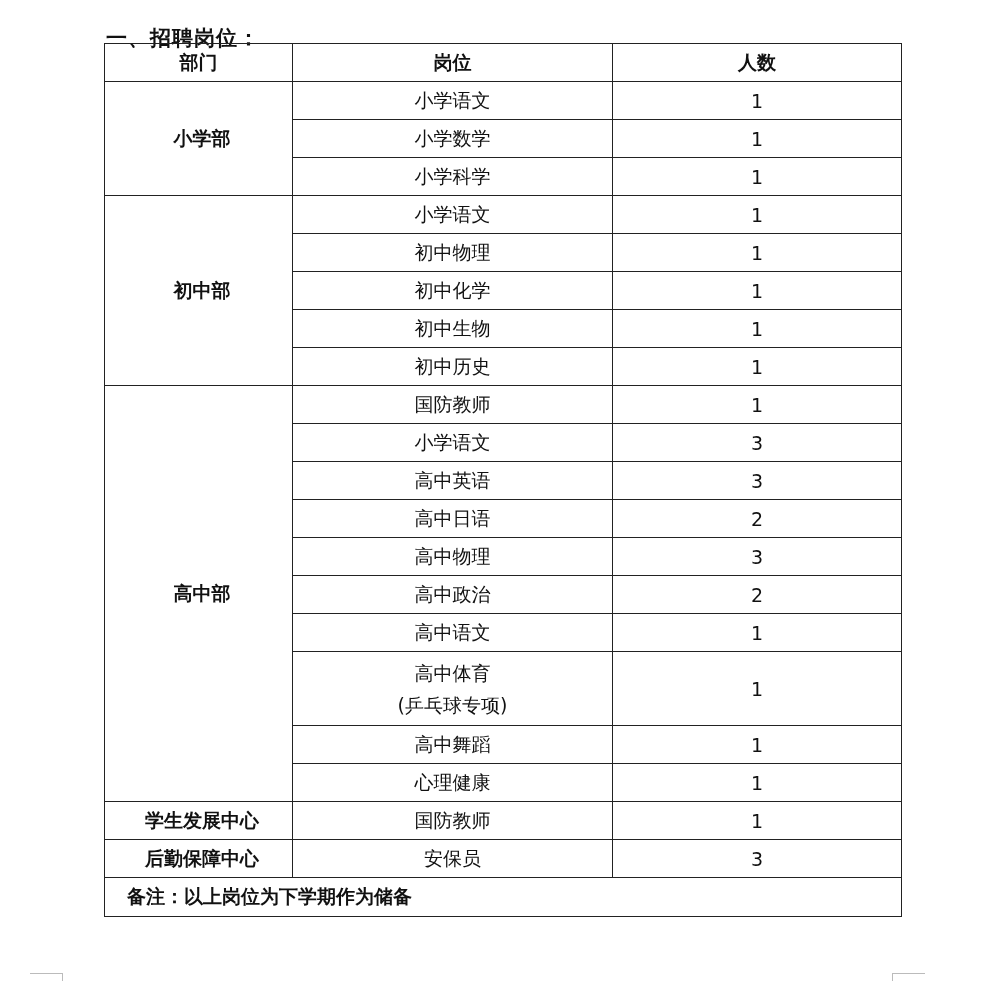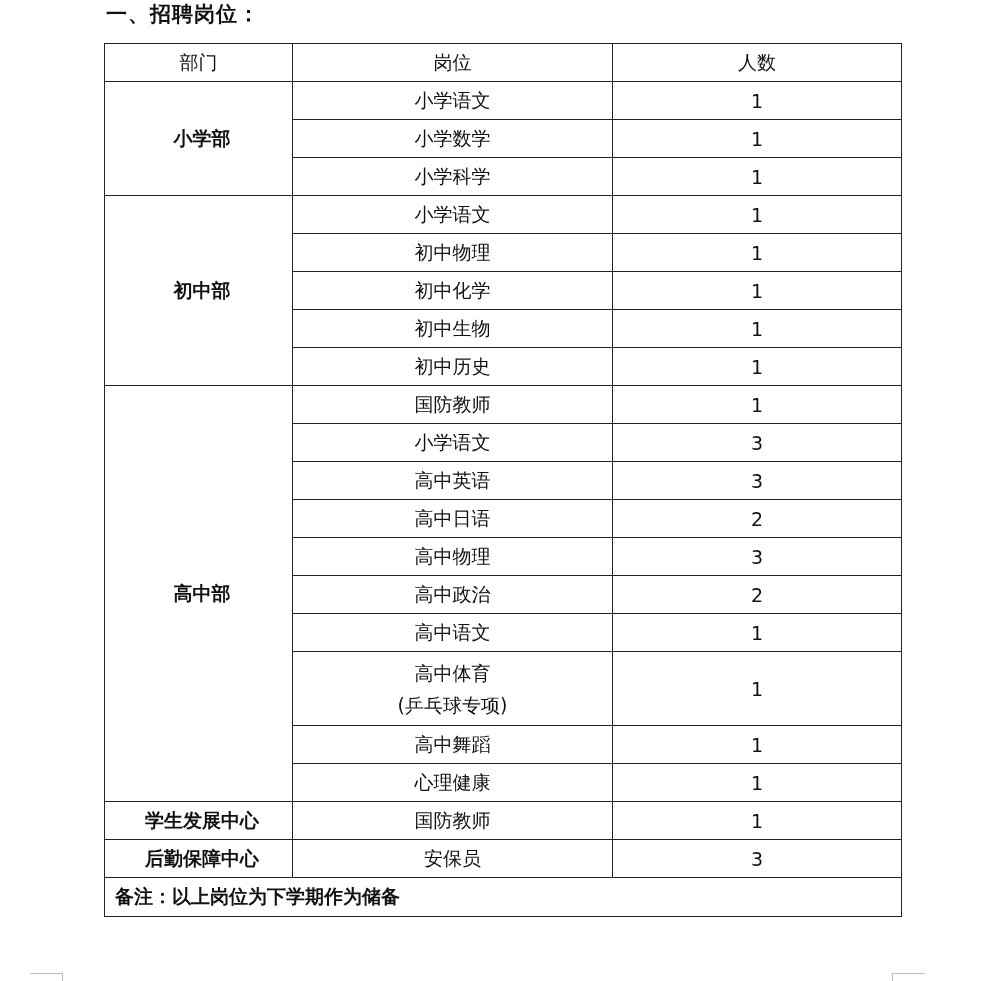--- a/index.html
+++ b/index.html
@@ -1,24 +1,24 @@
 <!DOCTYPE html>
 <html><head>
 <meta charset="utf-8">
 <style>
   html,body{margin:0;padding:0;background:#ffffff;}
   body{width:990px;height:981px;position:relative;overflow:hidden;font-family:"DejaVu Sans","Liberation Sans",sans-serif;color:#111;}
-  .title{position:absolute;left:106px;top:0;font-size:21px;font-weight:bold;letter-spacing:1px;}
+  .title{position:absolute;left:106px;top:24px;font-size:21px;font-weight:bold;letter-spacing:1px;}
   table{position:absolute;left:104px;top:43px;width:797px;border-collapse:collapse;table-layout:fixed;}
   td,th{border:1.5px solid #222;text-align:center;font-size:19px;padding:0;}
-  th{height:37px;font-weight:normal;margin-top:15px;}
+  th{height:37px;font-weight:bold;margin-top:15px;}
   td{height:37px;font-weight:normal;text-align:center;}
   td.dept{font-weight:bold;padding-left:7px;}
   td.tall{height:73px;line-height:32px;}
-  td.note{text-align:left;font-weight:bold;padding-left:10px;height:38px;margin-left:9px;}
+  td.note{text-align:left;font-weight:bold;padding-left:22px;height:38px;margin-left:9px;}
   .mark{position:absolute;border-color:#bbb;border-style:solid;width:32px;height:8px;top:973px;}
   .mark.l{left:30px;border-width:1px 1px 0 0;}
   .mark.r{left:892px;border-width:1px 0 0 1px;}
 </style>
 </head>
 <body>
 
 <div class="title">一、招聘岗位：</div>
 
 <table>

